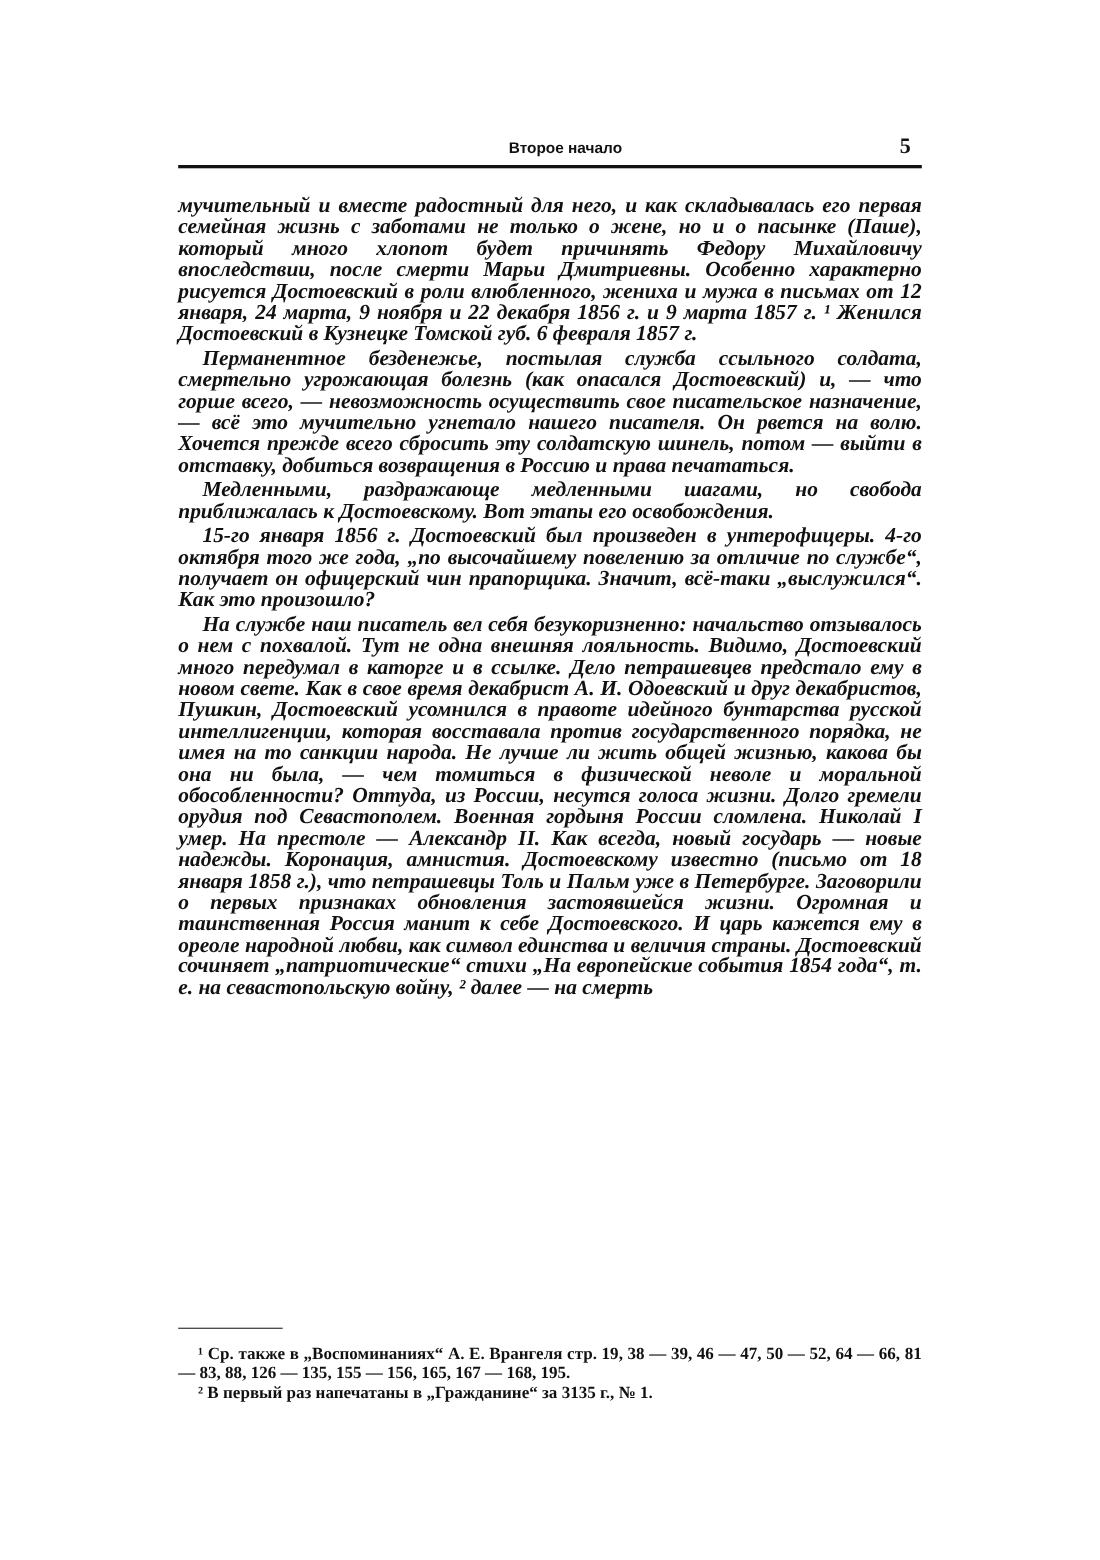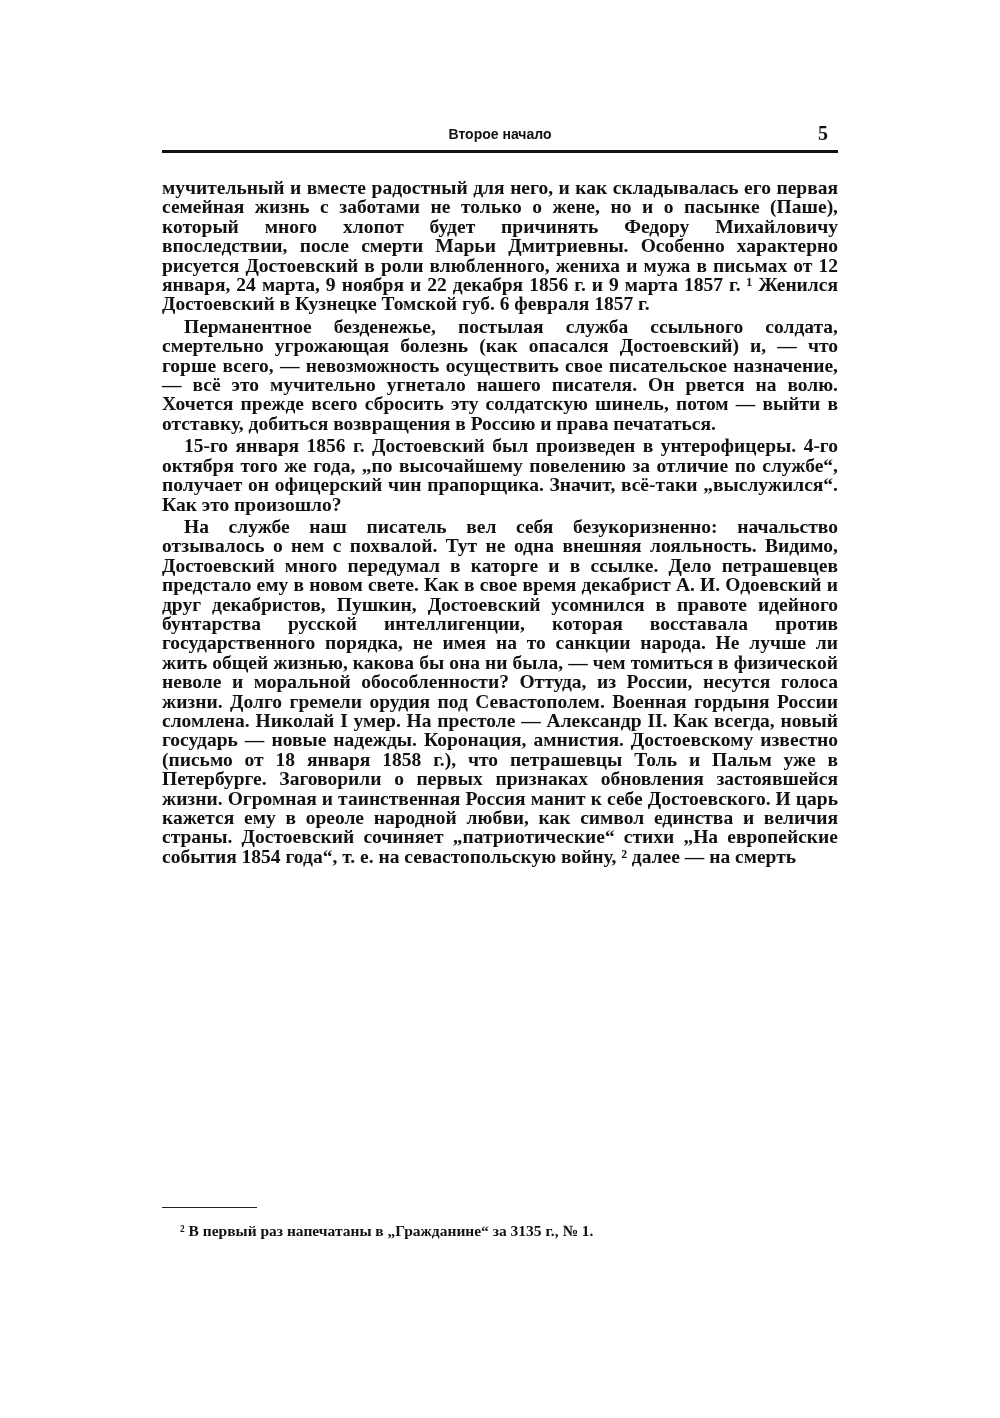--- a/index.html
+++ b/index.html
@@ -1,25 +1,25 @@
 <!DOCTYPE html>
 <html><head>
 <meta charset="utf-8">
 <style>
   html, body { margin: 0; padding: 0; background: #ffffff; }
   body { width: 1000px; height: 1418px; position: relative; overflow: hidden;
          font-family: "Liberation Serif", serif; color: #111; }
   .page { position: absolute; left: 162px; top: 0; width: 676px; }
   .header { position: absolute; top: 122px; left: 0; width: 676px; height: 24px; }
-  .running-title { position: absolute; left: 0; width: 676px; text-align: center;
+  .running-title { position: absolute; left: 14px; width: 676px; text-align: center;
          font-family: "Liberation Sans", sans-serif; font-weight: bold; font-size: 14px; top: 4px; }
   .page-number { position: absolute; right: 10px; top: 0; font-size: 20px; font-weight: bold; }
   .rule { position: absolute; top: 150px; left: 0; width: 676px; height: 3px; background: #111; }
   .body-text { position: absolute; top: 178px; left: 0; width: 676px;
-         font-size: 19.5px; line-height: 19.4px; font-weight: bold; text-align: justify; }
+         font-size: 19.5px; line-height: 19.4px; font-weight: bold; text-align: justify; font-style: italic; }
   .body-text p { margin: 0; text-indent: 0; }
   .body-text p.indent { text-indent: 22px; margin-top: 3px; }
   .fn-rule { position: absolute; top: 1207px; left: 0; width: 95px; height: 1px; background: #222; }
   .footnotes { position: absolute; top: 1222px; left: 0; width: 676px;
          font-size: 15.5px; line-height: 18px; font-weight: bold; text-align: justify; }
   .footnotes p { margin: 0; }
   .footnotes p.indent { text-indent: 18px; }
 </style>
 </head>
 <body>
@@ -27,21 +27,23 @@
 <div class="page">
   <div class="header">
     <div class="running-title">Второе начало</div>
     <div class="page-number">5</div>
   </div>
   <div class="rule"></div>
 
   <div class="body-text">
     <p>мучительный и вместе радостный для него, и как складывалась его первая семейная жизнь с заботами не только о жене, но и о пасынке (Паше), который много хлопот будет причинять Федору Михайловичу впоследствии, после смерти Марьи Дмитриевны. Особенно характерно рисуется Достоевский в роли влюбленного, жениха и мужа в письмах от 12 января, 24 марта, 9 ноября и 22 декабря 1856 г. и 9 марта 1857 г. ¹ Женился Достоевский в Кузнецке Томской губ. 6 февраля 1857 г.</p>
     <p class="indent">Перманентное безденежье, постылая служба ссыльного солдата, смертельно угрожающая болезнь (как опасался Достоевский) и, — что горше всего, — невозможность осуществить свое писательское назначение, — всё это мучительно угнетало нашего писателя. Он рвется на волю. Хочется прежде всего сбросить эту солдатскую шинель, потом — выйти в отставку, добиться возвращения в Россию и права печататься.</p>
+    <p class="indent">Медленными, раздражающе медленными шагами, но свобода приближалась к Достоевскому. Вот этапы его освобождения.</p>
     <p class="indent">15-го января 1856 г. Достоевский был произведен в унтерофицеры. 4-го октября того же года, „по высочайшему повелению за отличие по службе“, получает он офицерский чин прапорщика. Значит, всё-таки „выслужился“. Как это произошло?</p>
     <p class="indent">На службе наш писатель вел себя безукоризненно: начальство отзывалось о нем с похвалой. Тут не одна внешняя лояльность. Видимо, Достоевский много передумал в каторге и в ссылке. Дело петрашевцев предстало ему в новом свете. Как в свое время декабрист А. И. Одоевский и друг декабристов, Пушкин, Достоевский усомнился в правоте идейного бунтарства русской интеллигенции, которая восставала против государственного порядка, не имея на то санкции народа. Не лучше ли жить общей жизнью, какова бы она ни была, — чем томиться в физической неволе и моральной обособленности? Оттуда, из России, несутся голоса жизни. Долго гремели орудия под Севастополем. Военная гордыня России сломлена. Николай I умер. На престоле — Александр II. Как всегда, новый государь — новые надежды. Коронация, амнистия. Достоевскому известно (письмо от 18 января 1858 г.), что петрашевцы Толь и Пальм уже в Петербурге. Заговорили о первых признаках обновления застоявшейся жизни. Огромная и таинственная Россия манит к себе Достоевского. И царь кажется ему в ореоле народной любви, как символ единства и величия страны. Достоевский сочиняет „патриотические“ стихи „На европейские события 1854 года“, т. е. на севастопольскую войну, ² далее — на смерть</p>
   </div>
 
   <div class="fn-rule"></div>
   <div class="footnotes">
+    <p class="indent">¹ Ср. также в „Воспоминаниях“ А. Е. Врангеля стр. 19, 38 — 39, 46 — 47, 50 — 52, 64 — 66, 81 — 83, 88, 126 — 135, 155 — 156, 165, 167 — 168, 195.</p>
     <p class="indent">² В первый раз напечатаны в „Гражданине“ за 3135 г., № 1.</p>
   </div>
 </div>
 
 </body></html>

